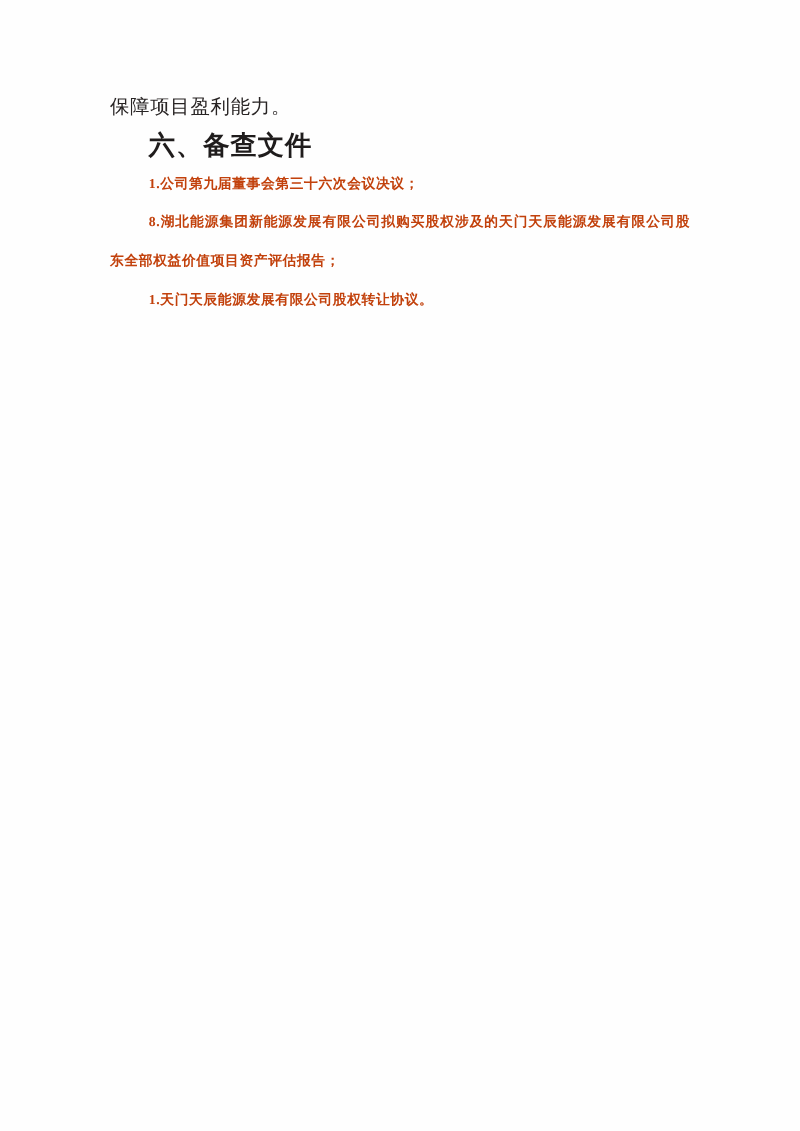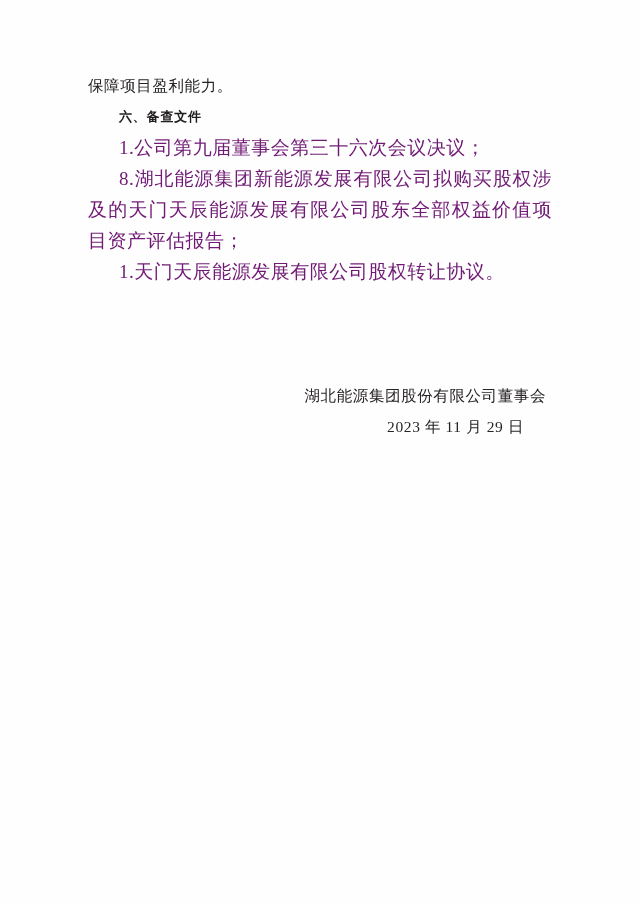--- a/index.html
+++ b/index.html
@@ -28,32 +28,33 @@
     width: 464px;
   }
   .line {
     font-size: 15.5px;
     line-height: 31px;
     letter-spacing: 0.6px;
     color: #282424;
     white-space: nowrap;
   }
   .para {
-    font-size: 19px;
+    font-size: 11px;
     line-height: 31px;
     letter-spacing: 0.5px;
-    color: #701a75;
+    color: #c2410c;
     text-align: justify;
     text-justify: inter-ideograph;
+    font-weight: bold;
   }
   .indent {
     text-indent: 31px;
   }
   .heading {
-    font-size: 13px;
+    font-size: 21px;
     line-height: 31px;
     letter-spacing: 0.8px;
     font-weight: bold;
     color: #1f1c1c;
     text-indent: 31px;
   }
   .spacer-lg {
     height: 31px;
   }
   .spacer-xl {
@@ -91,19 +92,15 @@
 
     <div class="para indent">8.湖北能源集团新能源发展有限公司拟购买股权涉及的天门天辰能源发展有限公司股东全部权益价值项目资产评估报告；</div>
 
     <div class="para indent">1.天门天辰能源发展有限公司股权转让协议。</div>
 
     <div class="spacer-lg"></div>
 
 
     <div class="spacer-xl"></div>
 
-    <div class="right-block">
-      <div class="right-line">湖北能源集团股份有限公司董事会</div>
-      <div class="date-line">2023 年 11 月 29 日</div>
-    </div>
 
   </div>
 </div>
 
 </body></html>

